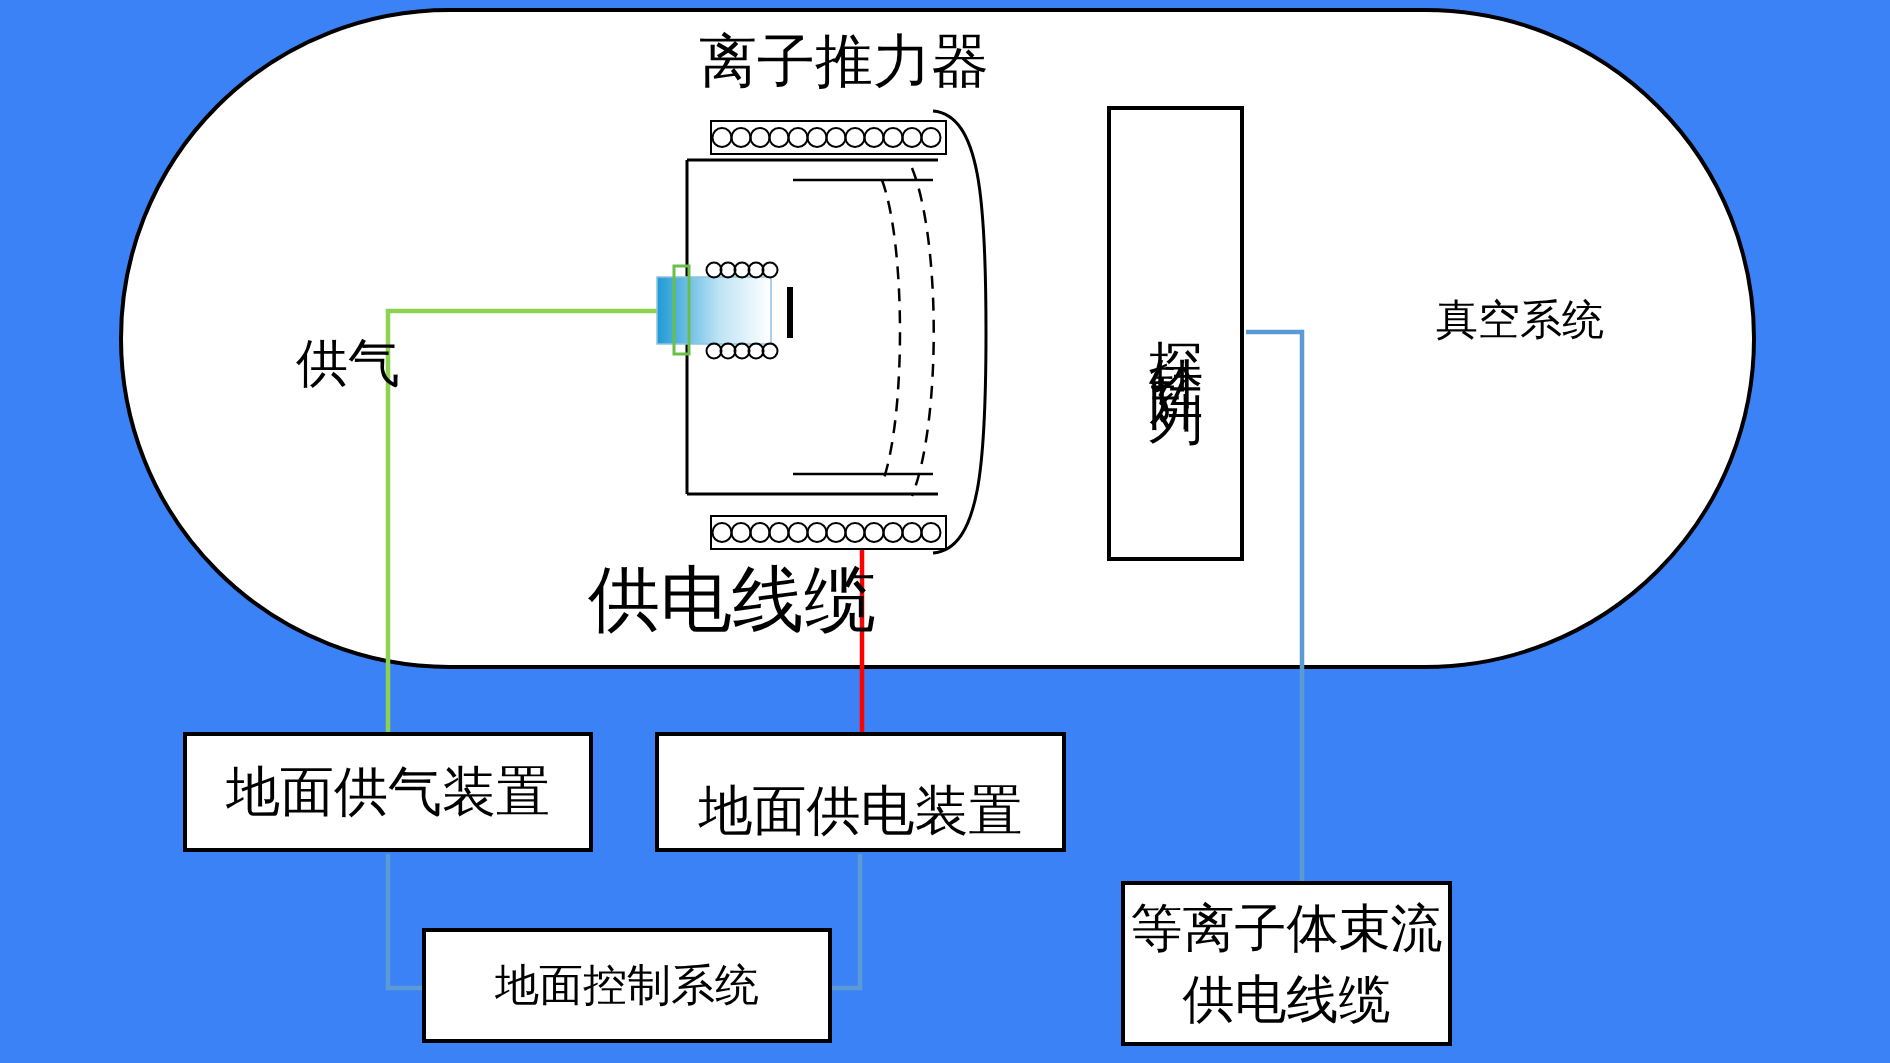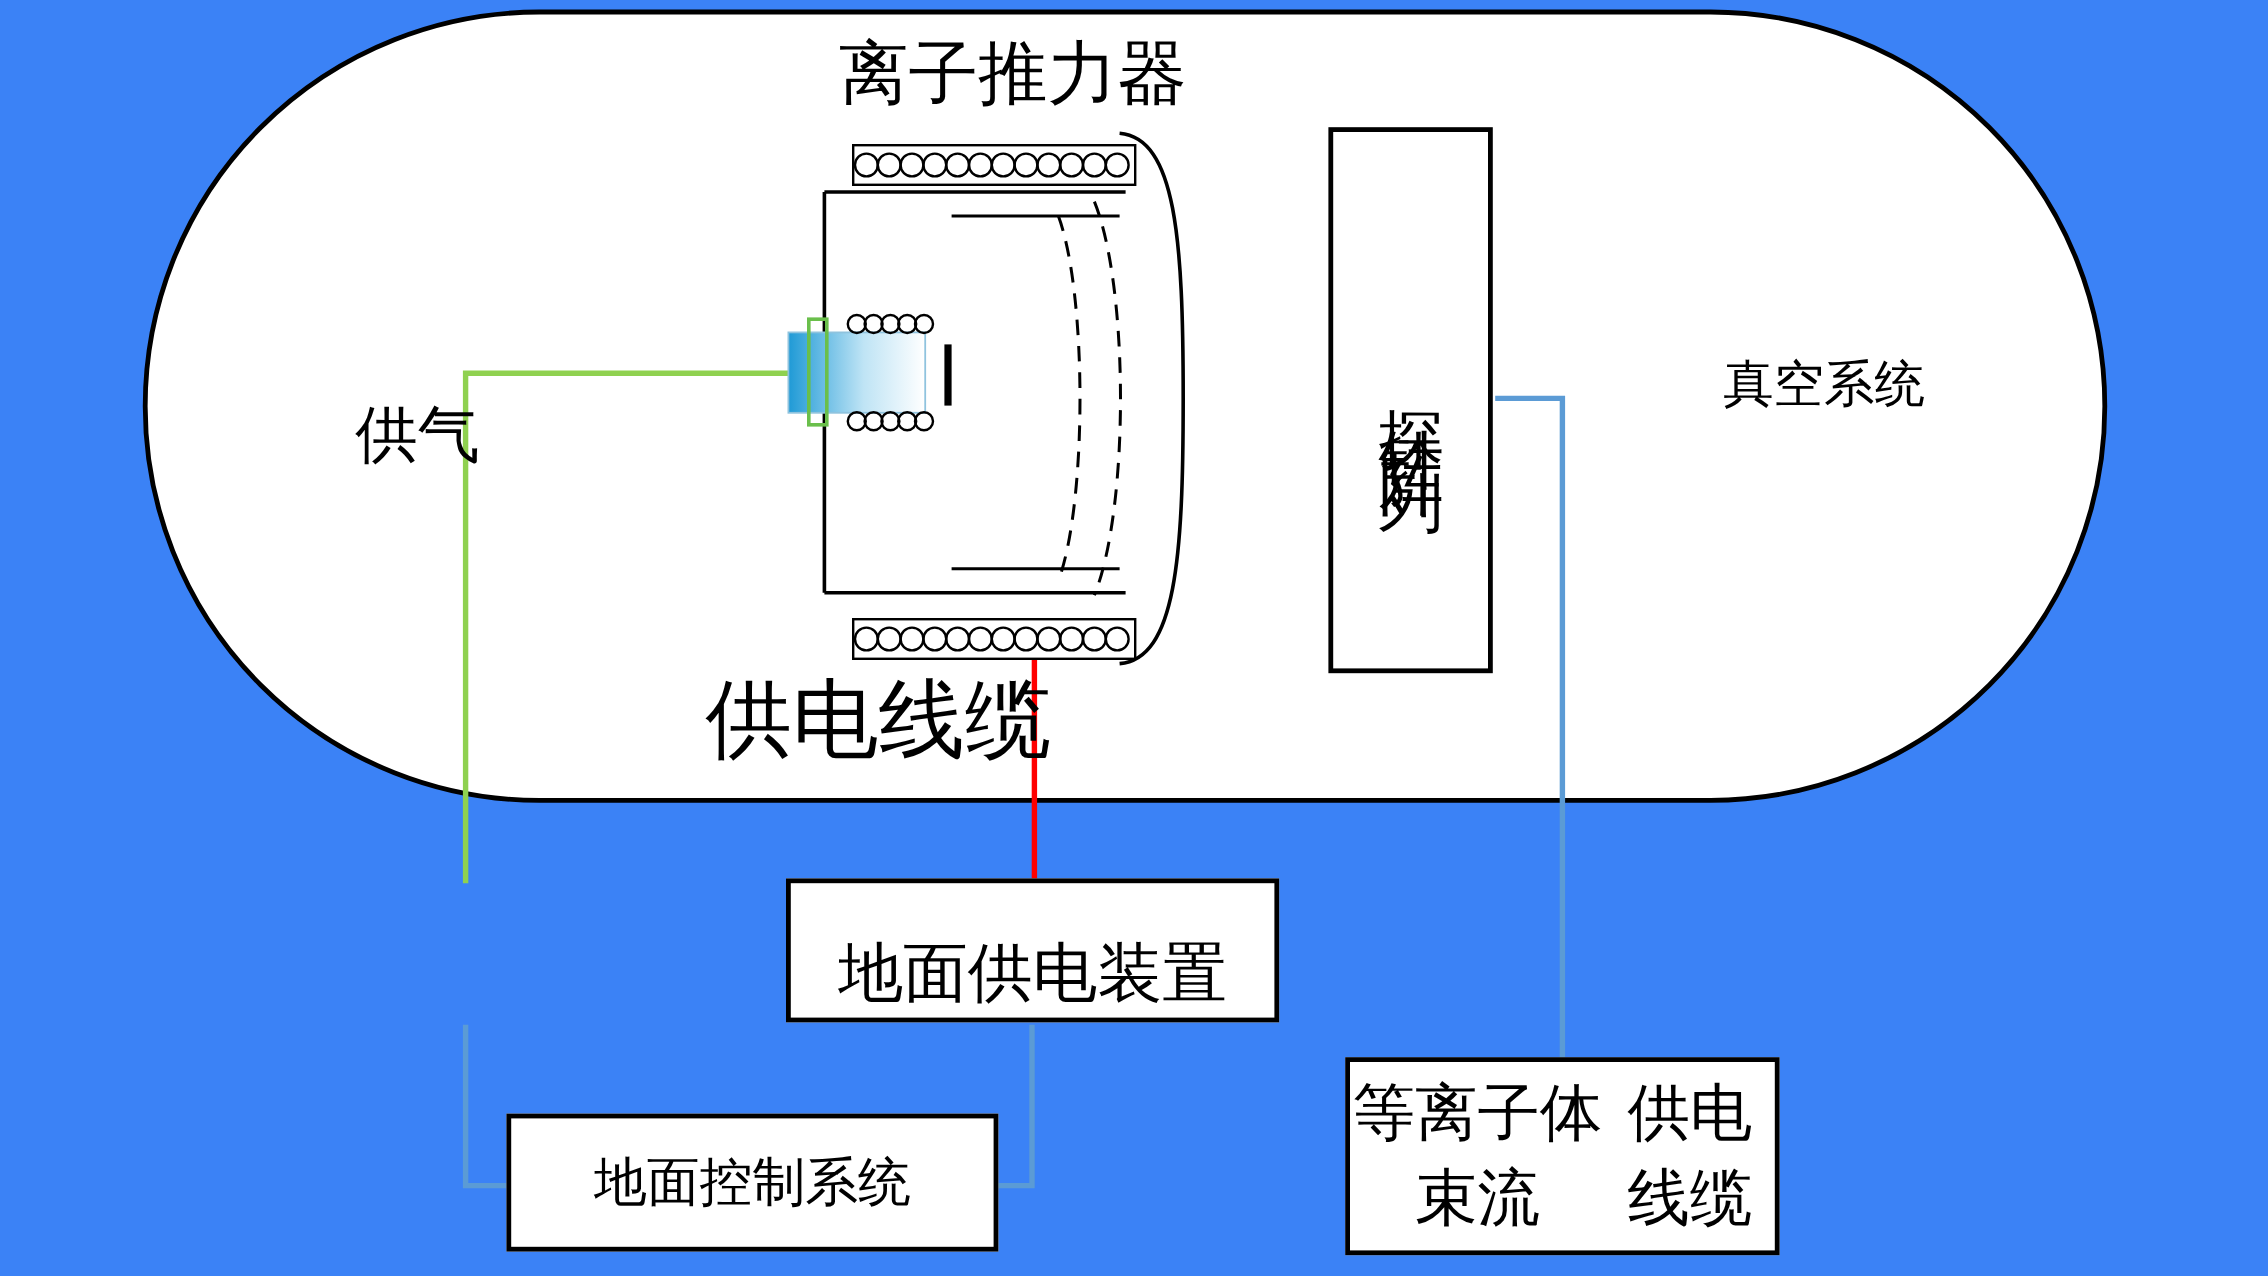--- a/index.html
+++ b/index.html
@@ -13,21 +13,21 @@
   .gas-pipe-label{ left:230px; top:326px; width:170px; text-align:right; font-size:52px; line-height:74px; }
   .vacuum-label  { left:1436px; top:286px; width:250px; text-align:left; font-size:42px; line-height:68px; }
   .power-cable-label { left:588px; top:566px; width:240px; text-align:left; font-size:72px; line-height:66px; }
 
   .box { position:absolute; border:4px solid #000; background:#ffffff;
          display:flex; align-items:center; justify-content:center;
          text-align:center; color:#000; }
   .box-gas     { left:183px;  top:732px; width:410px; height:120px; font-size:54px; }
   .box-power   { left:655px;  top:732px; width:411px; height:120px; font-size:54px;align-items:flex-end; }
   .box-control { left:422px;  top:928px; width:410px; height:115px; font-size:44px; }
-  .box-diag    { left:1121px; top:881px; width:362px; height:165px; font-size:52px; line-height:1.35; }
+  .box-diag    { left:1121px; top:881px; width:331px; height:165px; font-size:52px; line-height:1.35; flex-direction:column; }
 
   .probe-box { position:absolute; left:1107px; top:106px; width:137px; height:455px;
                border:4px solid #000; background:#ffffff;
                display:flex; align-items:center; justify-content:center; }
   .vtext { writing-mode:vertical-rl; text-orientation:upright;
            font-size:54px; letter-spacing:18px; color:#000; }
 </style>
 </head>
 <body>
 
@@ -121,20 +121,23 @@
   </div>
 
   <div class="label vacuum-label">真空系统</div>
 
   <div class="label power-cable-label">供电线缆</div>
 
   <div class="probe-box">
     <div class="vtext">探针阵列</div>
   </div>
 
+  <div class="box box-gas">
+    <span>地面供气装置</span>
+  </div>
 
   <div class="box box-power">
     <span>地面供电装置</span>
   </div>
 
   <div class="box box-control">
     <span>地面控制系统</span>
   </div>
 
   <div class="box box-diag">

